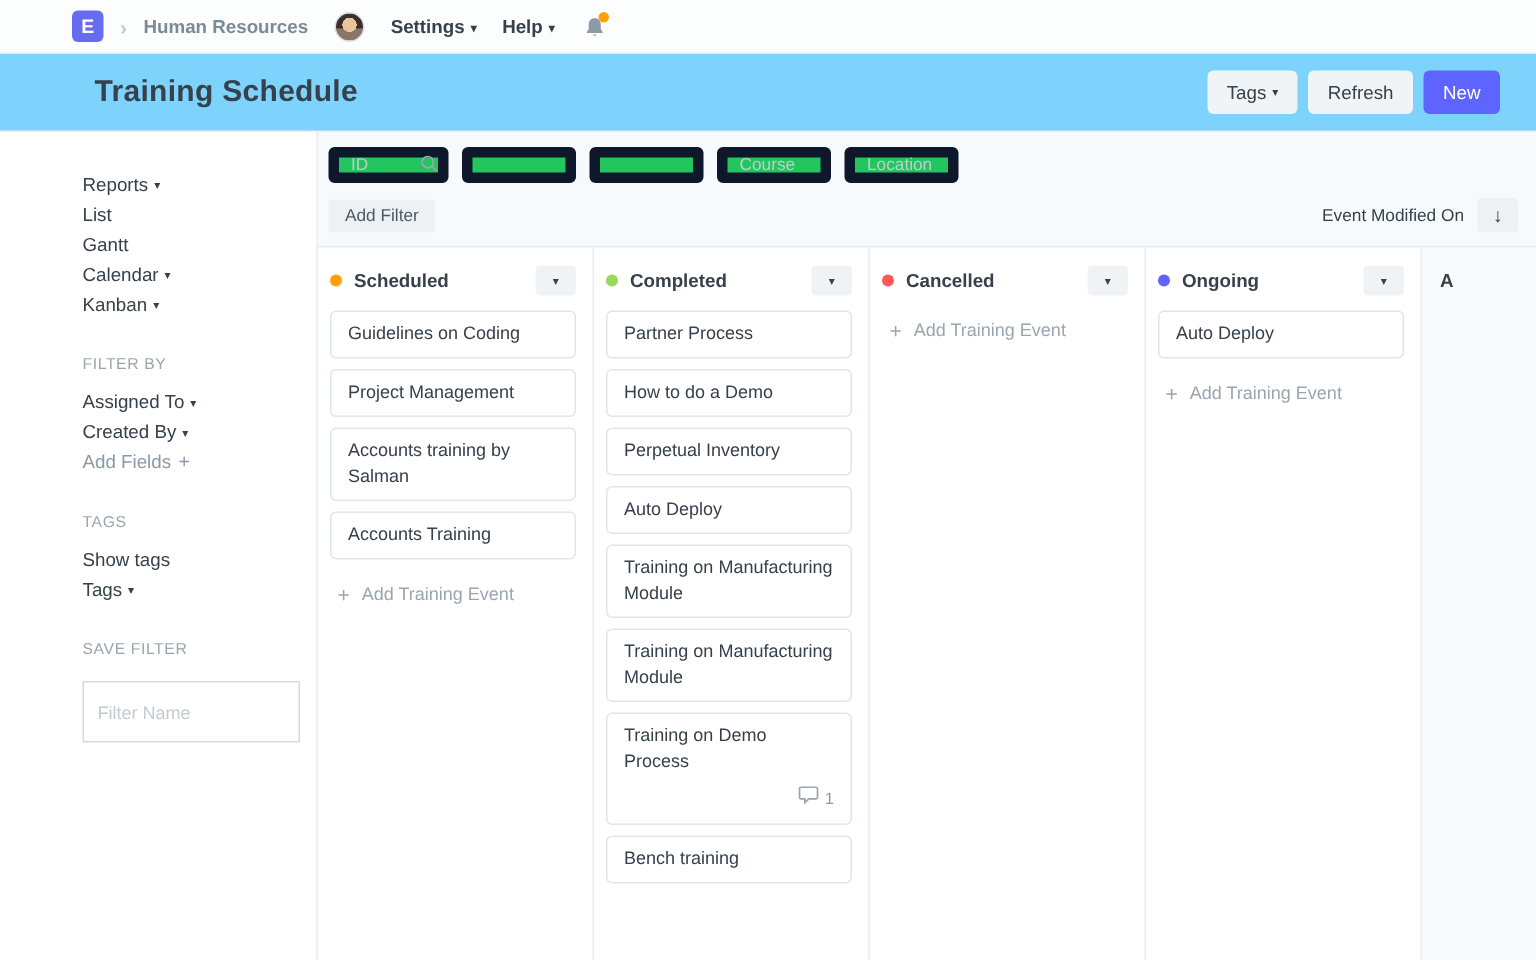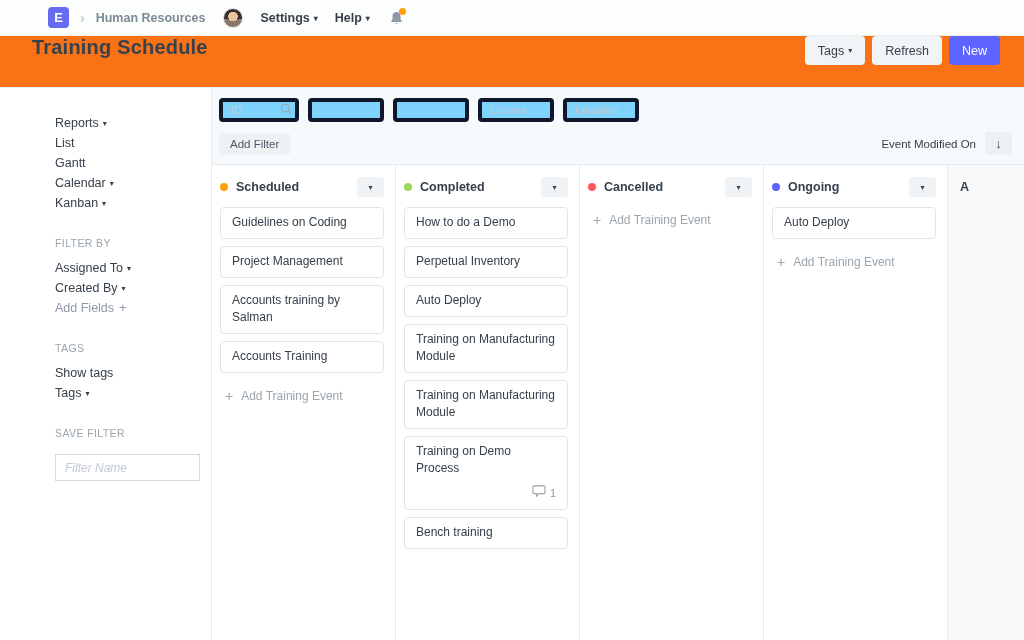--- a/index.html
+++ b/index.html
@@ -34,22 +34,22 @@
       radial-gradient(circle at 50% 42%, #e9c49c 0 34%, transparent 35%),
       linear-gradient(180deg, #3a2f2b 0 55%, #8a7668 56% 100%);
     border:1px solid #d8dde2;
   }
   .nav-link { font-size:12.5px; font-weight:700; color:#36414c; margin-left:17px; cursor:pointer; white-space:nowrap; }
   .caret { font-size:8px; color:inherit; margin-left:4px; vertical-align:1px; }
   .bell { position:relative; margin-left:19px; cursor:pointer; width:15px; height:16px; }
   .bell-dot { position:absolute; top:-2px; right:-2px; width:7px; height:7px; border-radius:50%; background:#ffa00a; }
   
   .page-head {
-    height:52px; display:flex; 
-    padding:0 24px 0 32px; background:#f97316; border-bottom:1px solid #eaeef1;
+    height:52px; display:flex; align-items:center;
+    padding:0 24px 0 63px; background:#7dd3fc; border-bottom:1px solid #eaeef1;
   }
   .page-title { font-size:20px; font-weight:700; letter-spacing:.2px; }
   .head-actions { margin-left:auto; display:flex; gap:7px; }
   .btn {
     height:29px; padding:0 13px; border-radius:4px; font-size:12.5px;
     display:inline-flex; align-items:center; cursor:pointer; border:none;
     font-family:inherit; white-space:nowrap;
   }
   .btn-default { background:#f1f4f6; color:#36414c; }
   .btn-primary { background:#5e64ff; color:#fff; }
@@ -57,32 +57,32 @@
   .content { display:flex; height:552px; }
   .sidebar { width:211px; flex-shrink:0; padding:25px 10px 0 55px; font-size:12.5px; }
   .side-item { height:20px; line-height:20px; cursor:pointer; white-space:nowrap; }
   .side-item .plus { color:#8d99a6; margin-left:5px; font-size:13px; }
   .muted { color:#8d99a6; }
   .side-label {
     font-size:10.5px; color:#9aa5ae; letter-spacing:.4px;
     margin:24px 0 9px; font-weight:400;
   }
   .filter-name-input {
-    width:145px; height:27px; border:1px solid #d4dbe0; border-radius:0;
-    padding:0 9px; font-size:12px; color:#36414c; font-family:inherit; margin-top:6px;font-style:italic;
+    width:145px; height:41px; border:1px solid #d4dbe0; border-radius:0;
+    padding:0 9px; font-size:12px; color:#36414c; font-family:inherit; margin-top:6px;
   }
   .filter-name-input::placeholder { color:#c3cbd2; }
   
   .main { flex:1; min-width:0; border-left:1px solid #e8ecef; display:flex; flex-direction:column; }
   .filter-area { background:#f7fafc; border-bottom:1px solid #e8ecef; }
   .filter-inputs { display:flex; gap:9px; padding:10px 8px 7px 7px; }
   .f-wrap { position:relative; }
   .f-input {
-    height:24px; width:76px; border:4px solid #0f172a; border-radius:4px;
-    background:#7dd3fc; font-size:11.5px; color:#36414c; padding:0 8px; font-family:inherit;
+    height:24px; width:76px; border:7px solid #0f172a; border-radius:4px;
+    background:#22c55e; font-size:11.5px; color:#36414c; padding:0 8px; font-family:inherit;
   }
   .f-input.wide { width:80px; padding-right:24px; }
   .f-input::placeholder { color:#c3cbd2; }
   .f-icon { position:absolute; right:7px; top:5px; pointer-events:none; }
   .filter-row2 { display:flex; align-items:center; padding:3px 12px 9px 7px; }
   .add-filter-btn {
     background:#eef1f4; border-radius:3px; font-size:11.5px; color:#4c5a67;
     padding:5px 11px; cursor:pointer;
   }
   .sort { margin-left:auto; display:flex; align-items:center; gap:9px; font-size:11.5px; color:#36414c; }
@@ -235,20 +235,23 @@
         </div>
         <div class="kanban-col">
           <div class="col-head">
             <span class="dot" style="background: rgb(152, 216, 91);"></span>
             <span class="col-name">Completed</span>
             <span class="col-menu">
               <span class="caret">▾</span>
             </span>
           </div>
           <div class="kanban-card">
+            <div>Partner Process</div>
+          </div>
+          <div class="kanban-card">
             <div>How to do a Demo</div>
           </div>
           <div class="kanban-card">
             <div>Perpetual Inventory</div>
           </div>
           <div class="kanban-card">
             <div>Auto Deploy</div>
           </div>
           <div class="kanban-card">
             <div>Training on Manufacturing Module</div>

